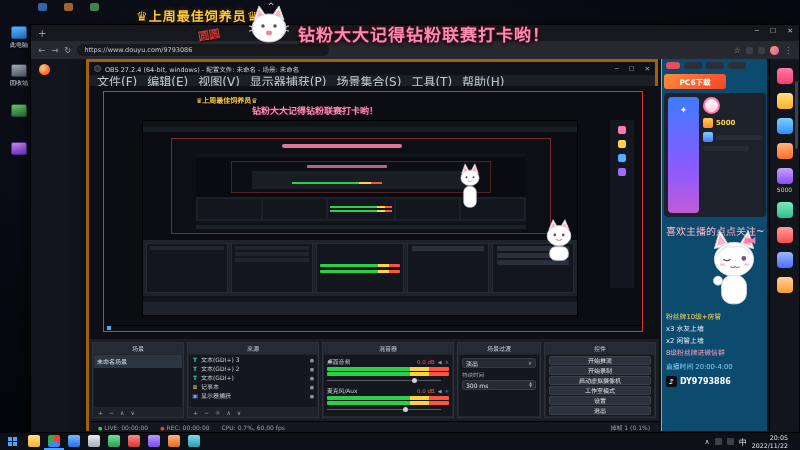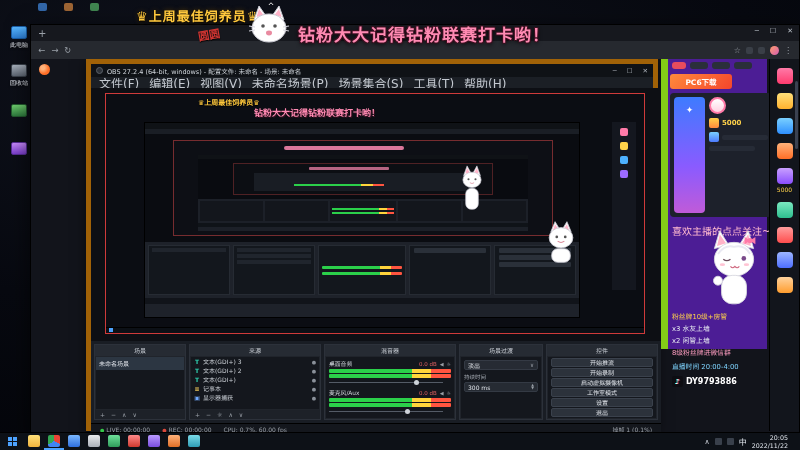--- a/index.html
+++ b/index.html
@@ -34,21 +34,21 @@
   .exts{margin-left:auto;display:flex;gap:5px;align-items:center}
   .extdot{width:7px;height:7px;border-radius:2px;background:#3a3f47}
   .bstar{font-size:8px;color:#9aa0a8}
   .bmenu{font-size:8px;color:#9aa0a8}
   .bavatar{width:9px;height:9px;border-radius:50%;background:linear-gradient(135deg,#ff9d6b,#d65db1)}
   .page{position:absolute;left:0;top:34px;right:0;bottom:0;background:#12141b;overflow:hidden}
   .dy-logo{position:absolute;left:8px;top:5px;width:11px;height:11px;border-radius:50%;
     background:radial-gradient(circle at 35% 35%,#ffb27a 18%,#ff6e26 60%)}
 
   
-  #obs{position:absolute;left:55px;top:0;width:572px;height:372px;background:#22262c;border:5px solid #a16207;box-shadow:0 2px 12px rgba(0,0,0,.55)}
+  #obs{position:absolute;left:55px;top:0;width:572px;height:372px;background:#22262c;border:3px solid #a16207;box-shadow:0 2px 12px rgba(0,0,0,.55)}
   .obs-titlebar{height:13px;background:#0f1216;display:flex;align-items:center;padding:0 5px;gap:4px}
   .obs-logo{width:7px;height:7px;border-radius:50%;background:#2d3239;border:1px solid #5a6068;flex:none}
   .obs-title{font-size:6.5px;color:#cfd4da;flex:1;white-space:nowrap;overflow:hidden}
   .obs-ctl{display:flex;gap:10px;font-size:6.5px;color:#aeb4bc}
   .obs-menubar{height:11px;background:#1b1f25;display:flex;align-items:center;gap:10px;padding:0 8px}
   .obs-menu{font-size:12px;color:#c4c9d0}
   .obs-preview{position:absolute;left:0;top:24px;width:570px;height:253px;background:#0d0f14;overflow:hidden}
 
   
   .rec1{position:absolute;left:14px;top:5px;width:540px;height:241px;background:#0b0d13;border:1px solid #cf3a3a}
@@ -117,21 +117,21 @@
   .ctl-btn{height:9px;margin:1px 3px;background:#2c323b;border:1px solid #3a414c;border-radius:2px;
     font-size:6px;color:#e2e6ec;display:flex;align-items:center;justify-content:center;white-space:nowrap}
   .obs-status{position:absolute;left:0;top:359px;width:570px;height:12px;background:#14171d;border-top:1px solid #000;
     display:flex;align-items:center;gap:12px;padding:0 9px;font-size:6px;color:#9aa0a8}
   .sdot{font-size:5px}
   .sdot.g{color:#35c94a}
   .sdot.r{color:#d9483b}
   .st-right{margin-left:auto}
 
   
-  #sidebar{position:absolute;left:630px;top:0;width:106px;height:290px;background:#4c1d95;border-left:7px solid #84cc16}
+  #sidebar{position:absolute;left:630px;top:0;width:106px;height:372px;background:#0c4a6e;border-left:1px solid #84cc16}
   .sb-tabs{position:absolute;left:4px;top:3px;display:flex;gap:4px}
   .pill{width:18px;height:7px;border-radius:3px;background:#2a2f3a}
   .pill.red{background:#e84c5d;width:14px}
   .sb-ad{position:absolute;left:2px;top:15px;width:62px;height:15px;border-radius:3px;
     background:linear-gradient(135deg,#ff8a3c,#f4452c);color:#fff;font-size:7.5px;font-weight:bold;
     display:flex;align-items:center;justify-content:center}
   .sb-noble{position:absolute;left:2px;top:34px;width:102px;height:124px;background:#1d212b;border-radius:4px;padding:4px;display:flex;gap:4px}
   .nb-card{width:36px;border-radius:4px;background:linear-gradient(180deg,#3e7bff,#8a5bff 60%,#c05bd8);
     display:flex;align-items:flex-start;justify-content:center;padding-top:8px;color:#fff;font-size:9px}
   .nb-right{flex:1;display:flex;flex-direction:column;gap:4px;align-items:flex-start}
@@ -231,20 +231,23 @@
       <div class="winctl">
         <span>─</span>
         <span>☐</span>
         <span>✕</span>
       </div>
     </div>
     <div class="toolbar">
       <span class="navico">←</span>
       <span class="navico">→</span>
       <span class="navico">↻</span>
+      <div class="urlbar">
+        <span class="urltext">https://www.douyu.com/9793086</span>
+      </div>
       <div class="exts">
         <span class="bstar">☆</span>
         <span class="extdot"></span>
         <span class="extdot"></span>
         <span class="bavatar"></span>
         <span class="bmenu">⋮</span>
       </div>
     </div>
 
     <div class="page">
@@ -257,21 +260,21 @@
           <span class="obs-ctl">
             <span>─</span>
             <span>☐</span>
             <span>✕</span>
           </span>
         </div>
         <div class="obs-menubar">
           <span class="obs-menu">文件(F)</span>
           <span class="obs-menu">编辑(E)</span>
           <span class="obs-menu">视图(V)</span>
-          <span class="obs-menu">未命名场景(P)</span>
+          <span class="obs-menu">显示器捕获(P)</span>
           <span class="obs-menu">场景集合(S)</span>
           <span class="obs-menu">工具(T)</span>
           <span class="obs-menu">帮助(H)</span>
         </div>
 
         <div class="obs-preview">
           <div class="rec1">
             <div class="r1-gold"><span>♛</span><span>上周最佳饲养员</span><span>♛</span></div>
             <div class="r1-pink">钻粉大大记得钻粉联赛打卡哟！</div>
             <div class="r1-obs">

